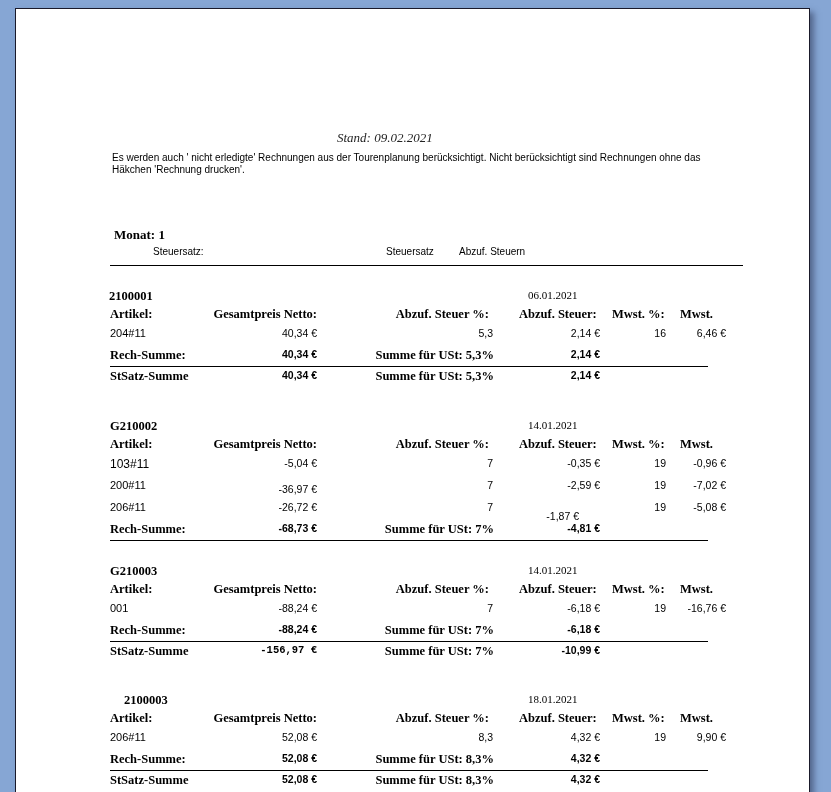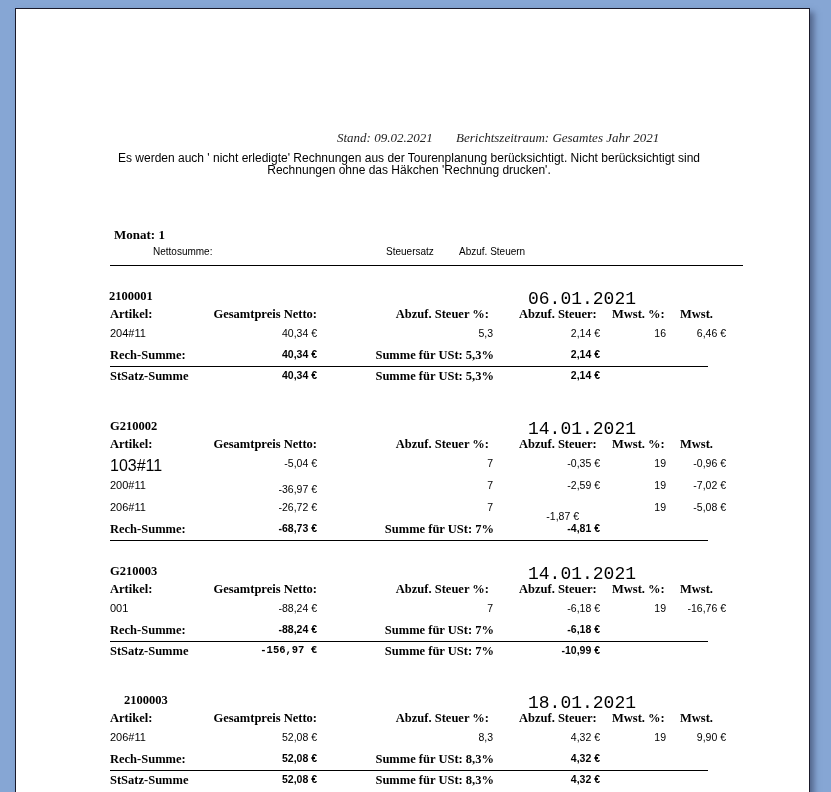--- a/index.html
+++ b/index.html
@@ -21,47 +21,46 @@
     .title {
       left: 94px; top: 96px;
       font-size: 16.5px; font-weight: bold;
       font-family: "Liberation Sans", sans-serif;
     }
     .stand {
       font-family: "Liberation Serif", serif; font-style: italic;
       font-size: 13px; top: 121px; color: #222;
     }
     .note {
-      left: 78px; top: 143px; width: 630px; white-space: normal;
-      font-size: 12px; line-height: 12px; text-align: center;
+      left: 96px; top: 143px; width: 630px; white-space: normal;
+      font-size: 10px; line-height: 12px;
     }
     .month {
       left: 98px; top: 218px;
       font-family: "Liberation Serif", serif; font-weight: bold; font-size: 13px;
     }
     .colhdr { font-size: 10px; top: 237px; }
     .hline { position: absolute; height: 0; border-top: 1px solid #000; }
     .serif-b { font-family: "Liberation Serif", serif; font-weight: bold; font-size: 12.5px; }
-    .serif { font-family: Liberation Mono, monospace; font-size: 18px; }
+    .serif { font-family: Liberation Serif, serif; font-size: 11px; }
     .sans { font-family: "Liberation Sans", sans-serif; font-size: 10.5px; }
     .sans-b { font-family: "Liberation Sans", sans-serif; font-size: 10.5px; font-weight: bold; }
     .r { text-align: right; }
     .block { position: absolute; left: 0; width: 793px; }
     .cell { position: absolute; white-space: nowrap; }
   </style>
 </head>
 <body>
 
 <div class="page">
   <div class="abs stand" style="left:321px;">Stand: 09.02.2021</div>
-  <div class="abs stand" style="left:440px;">Berichtszeitraum: Gesamtes Jahr 2021</div>
   <div class="abs note">Es werden auch ' nicht erledigte' Rechnungen aus der Tourenplanung berücksichtigt. Nicht berücksichtigt sind Rechnungen ohne das Häkchen 'Rechnung drucken'.</div>
 
   <div class="abs month">Monat: 1</div>
-  <div class="abs colhdr" style="left:137px;">Nettosumme:</div>
+  <div class="abs colhdr" style="left:137px;">Steuersatz:</div>
   <div class="abs colhdr" style="left:370px;">Steuersatz</div>
   <div class="abs colhdr" style="left:443px;">Abzuf. Steuern</div>
   <div class="hline" style="left:94px; top:256px; width:633px;"></div>
 
   <div id="invoices">
       <div class="block" style="top: 278px;">
         <div class="cell serif-b" style="left:93px; top:2px;">2100001</div>
         <div class="cell serif" style="left:512px; top:2px;">06.01.2021</div>
         <div class="cell serif-b" style="left:94px; top:20px;">Artikel:</div>
         <div class="cell serif-b r" style="left:150px; width:151px; top:20px;">Gesamtpreis Netto:</div>
@@ -87,21 +86,21 @@
       </div>
       <div class="block" style="top: 408px;">
         <div class="cell serif-b" style="left:94px; top:2px;">G210002</div>
         <div class="cell serif" style="left:512px; top:2px;">14.01.2021</div>
         <div class="cell serif-b" style="left:94px; top:20px;">Artikel:</div>
         <div class="cell serif-b r" style="left:150px; width:151px; top:20px;">Gesamtpreis Netto:</div>
         <div class="cell serif-b r" style="left:330px; width:143px; top:20px;">Abzuf. Steuer %:</div>
         <div class="cell serif-b" style="left:503px; top:20px;">Abzuf. Steuer:</div>
         <div class="cell serif-b" style="left:596px; top:20px;">Mwst. %:</div>
         <div class="cell serif-b" style="left:664px; top:20px;">Mwst.</div>
-        <div class="cell sans" style="left:94px; top:40px; font-size:16px;">103#11</div>
+        <div class="cell sans" style="left:94px; top:40px; font-size:12px;">103#11</div>
         <div class="cell sans r" style="left:150px; width:151px; top:40px;">-5,04 €</div>
         <div class="cell sans r" style="left:330px; width:147px; top:40px;">7</div>
         <div class="cell sans r" style="left:480px; width:104px; top:40px;">-0,35 €</div>
         <div class="cell sans r" style="left:600px; width:50px; top:40px;">19</div>
         <div class="cell sans r" style="left:650px; width:60px; top:40px;">-0,96 €</div>
         <div class="cell sans" style="left:94px; top:62px; font-size:11px;">200#11</div>
         <div class="cell sans r" style="left:150px; width:151px; top:66px;">-36,97 €</div>
         <div class="cell sans r" style="left:330px; width:147px; top:62px;">7</div>
         <div class="cell sans r" style="left:480px; width:104px; top:62px;">-2,59 €</div>
         <div class="cell sans r" style="left:600px; width:50px; top:62px;">19</div>

